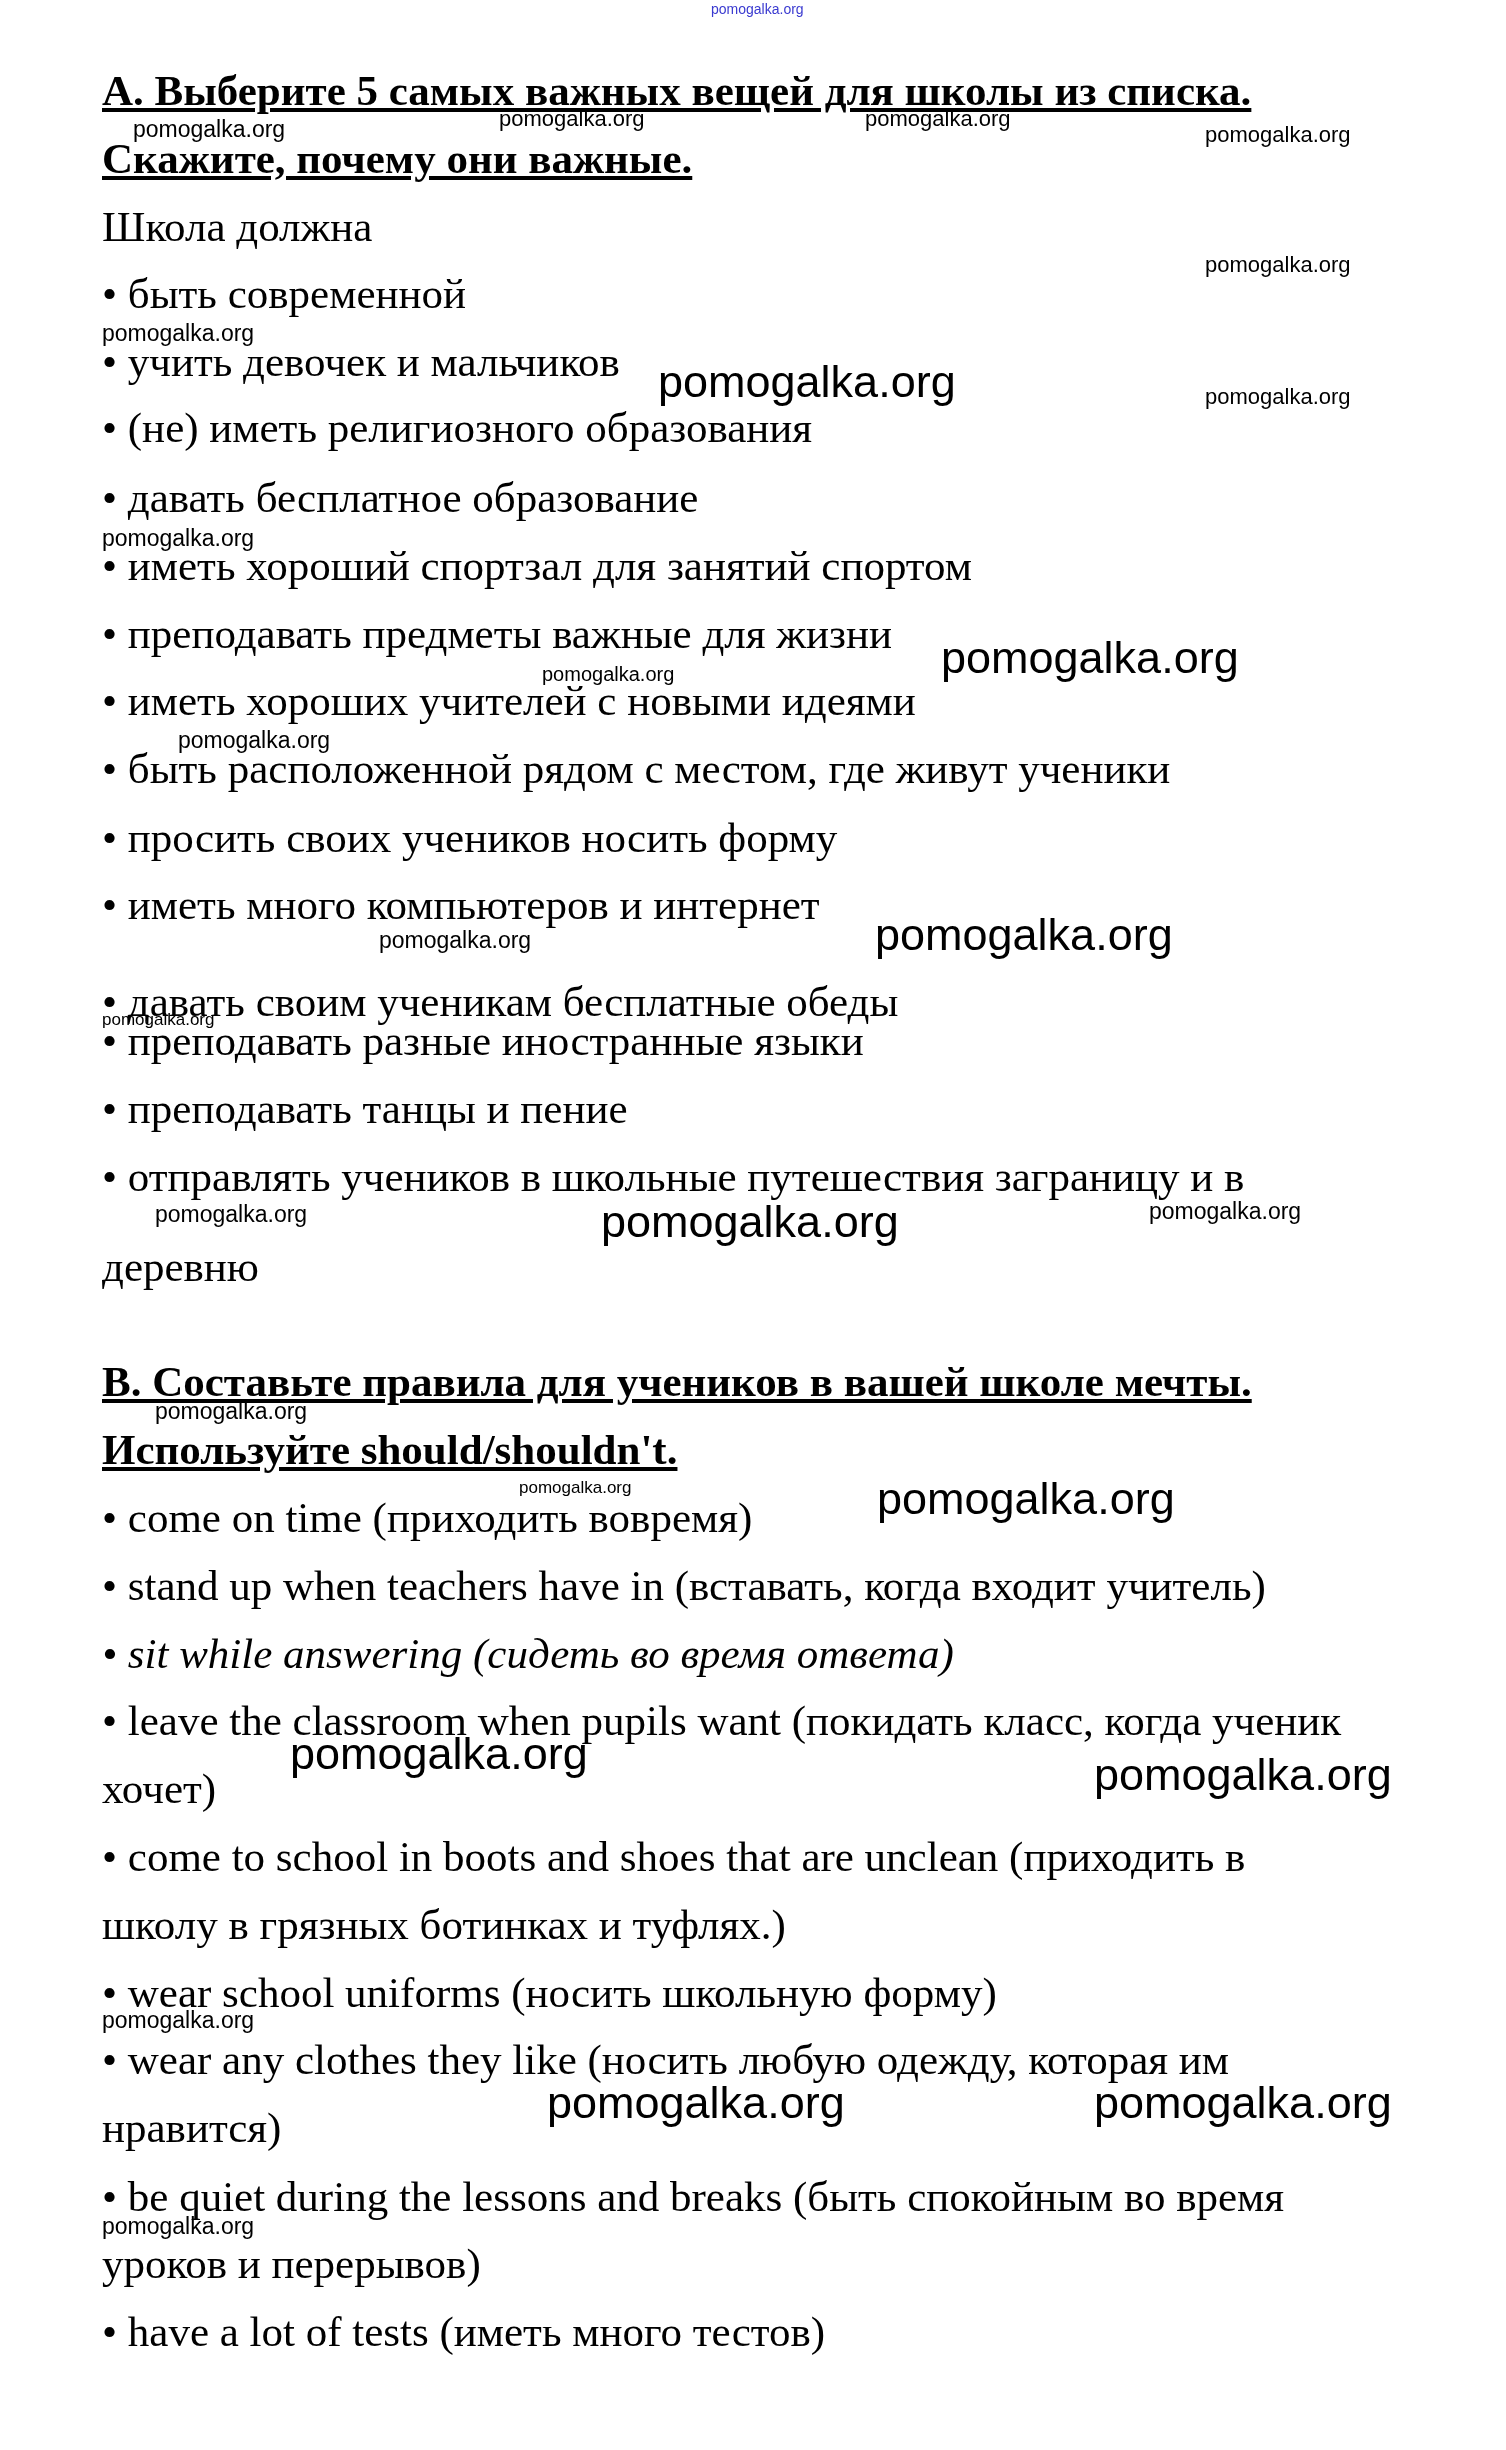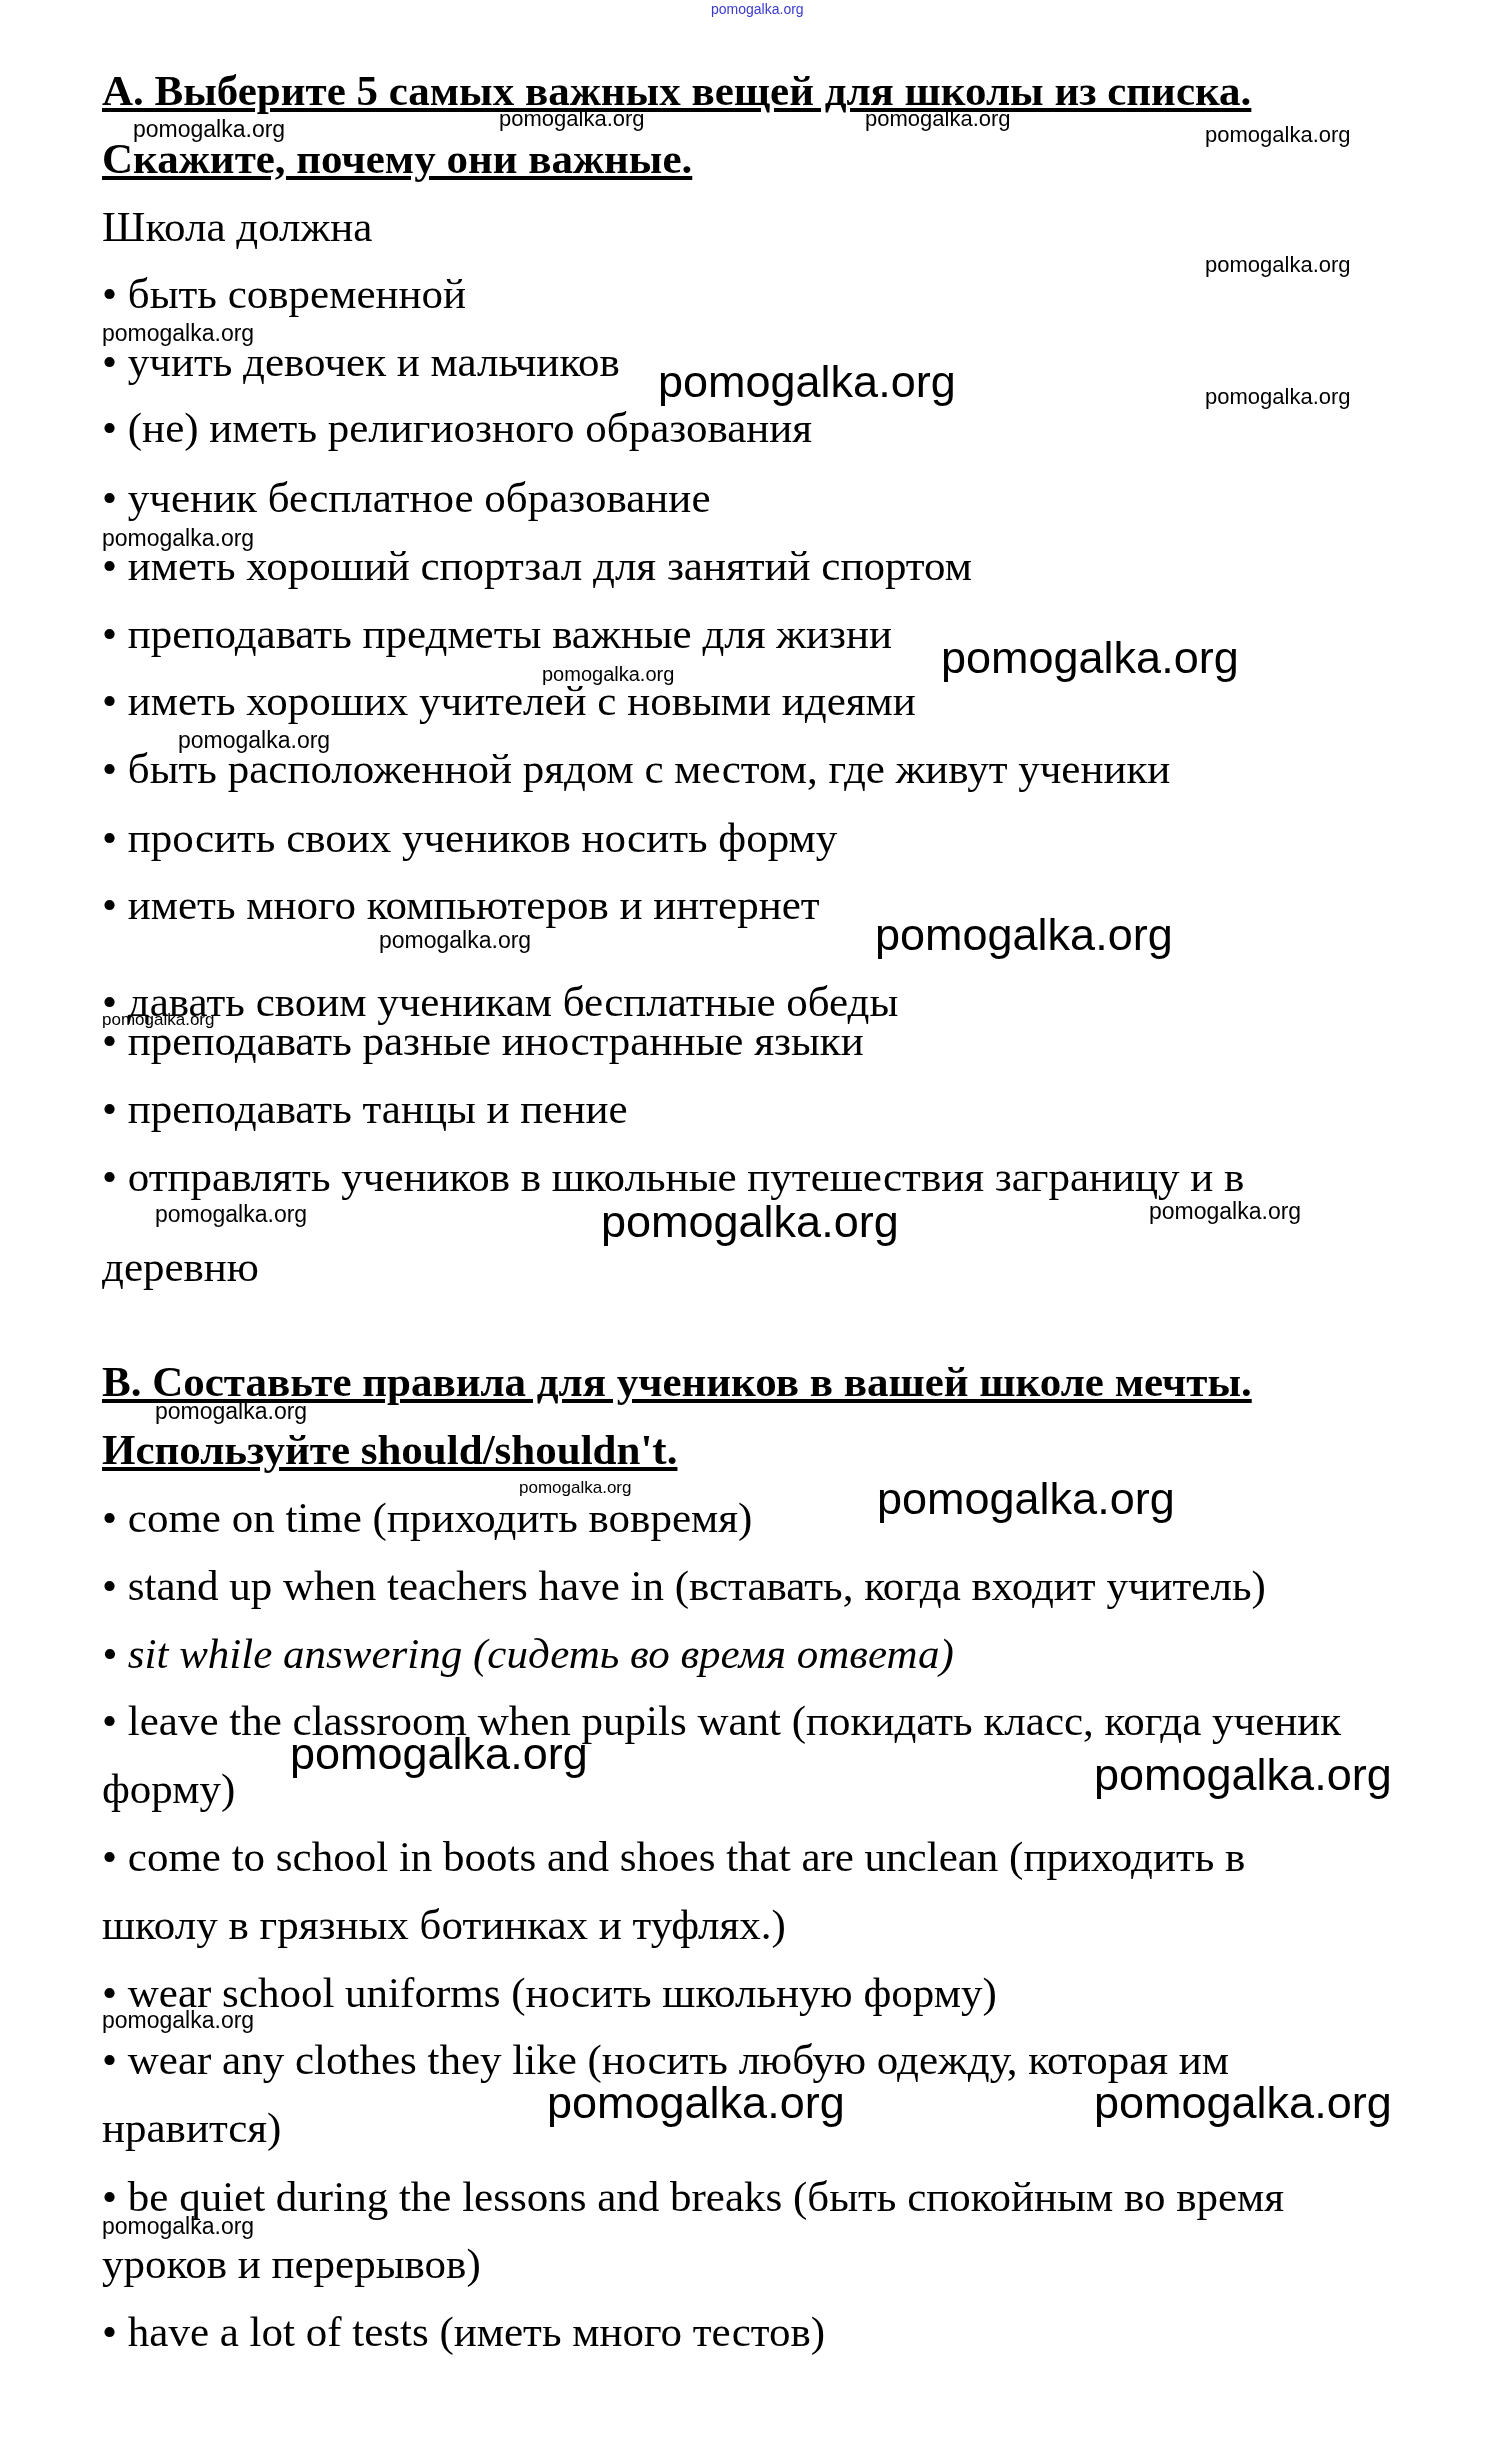--- a/index.html
+++ b/index.html
@@ -18,41 +18,41 @@
 
 <div class="wm top" style="left:711px;top:1.5px;">pomogalka.org</div>
 
 <div class="line bold" style="top:68px;">A. Выберите 5 самых важных вещей для школы из списка.</div>
 <div class="line bold" style="top:136px;">Скажите, почему они важные.</div>
 <div class="line" style="top:204px;">Школа должна</div>
 
 <div class="line" style="top:271px;">• быть современной</div>
 <div class="line" style="top:339px;">• учить девочек и мальчиков</div>
 <div class="line" style="top:405px;">• (не) иметь религиозного образования</div>
-<div class="line" style="top:475px;">• ученик бесплатное образование</div>
+<div class="line" style="top:475px;">• давать бесплатное образование</div>
 <div class="line" style="top:543px;">• иметь хороший спортзал для занятий спортом</div>
 <div class="line" style="top:611px;">• преподавать предметы важные для жизни</div>
 <div class="line" style="top:678px;">• иметь хороших учителей с новыми идеями</div>
 <div class="line" style="top:746px;">• быть расположенной рядом с местом, где живут ученики</div>
 <div class="line" style="top:815px;">• просить своих учеников носить форму</div>
 <div class="line" style="top:882px;">• иметь много компьютеров и интернет</div>
 <div class="line" style="top:950px;margin-top:29px;">• давать своим ученикам бесплатные обеды</div>
 <div class="line" style="top:1018px;">• преподавать разные иностранные языки</div>
 <div class="line" style="top:1086px;">• преподавать танцы и пение</div>
 <div class="line" style="top:1154px;">• отправлять учеников в школьные путешествия заграницу и в</div>
 <div class="line" style="top:1244px;">деревню</div>
 
 <div class="line bold" style="top:1359px;">B. Составьте правила для учеников в вашей школе мечты.</div>
 <div class="line bold" style="top:1427px;">Используйте should/shouldn't.</div>
 
 <div class="line" style="top:1495px;">• come on time (приходить вовремя)</div>
 <div class="line" style="top:1563px;">• stand up when teachers have in (вставать, когда входит учитель)</div>
 <div class="line" style="top:1631px;font-style:italic;">• sit while answering (сидеть во время ответа)</div>
 <div class="line" style="top:1698px;">• leave the classroom when pupils want (покидать класс, когда ученик</div>
-<div class="line" style="top:1766px;">форму)</div>
+<div class="line" style="top:1766px;">хочет)</div>
 <div class="line" style="top:1834px;">• come to school in boots and shoes that are unclean (приходить в</div>
 <div class="line" style="top:1902px;">школу в грязных ботинках и туфлях.)</div>
 <div class="line" style="top:1970px;">• wear school uniforms (носить школьную форму)</div>
 <div class="line" style="top:2037px;">• wear any clothes they like (носить любую одежду, которая им</div>
 <div class="line" style="top:2105px;">нравится)</div>
 <div class="line" style="top:2174px;">• be quiet during the lessons and breaks (быть спокойным во время</div>
 <div class="line" style="top:2241px;">уроков и перерывов)</div>
 <div class="line" style="top:2309px;">• have a lot of tests (иметь много тестов)</div>
 
 <div class="wm s" style="left:133px;top:118px;">pomogalka.org</div>

